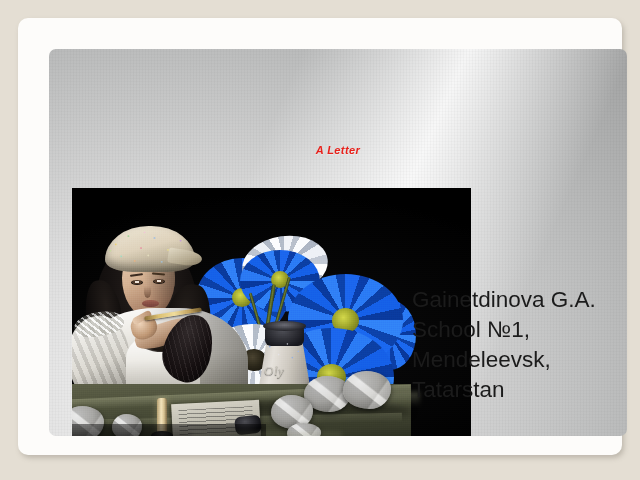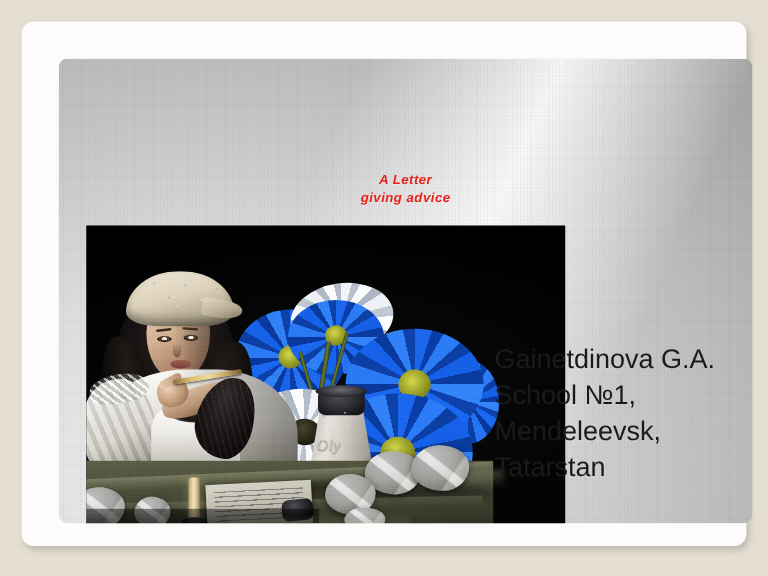--- a/index.html
+++ b/index.html
@@ -329,21 +329,20 @@
 <div id="root">
 
   <div class="page-bg"></div>
 
   <div class="slide-frame">
 
     <div class="slide-surface">
 
       <div class="title">
         <div>A Letter</div>
-        <div>giving advice</div>
       </div>
 
       <div class="photo">
 
         <div class="ph bg-vignette"></div>
 
         <div class="ph daisy blue f-blue-topleft">
           <div class="petals"></div>
           <div class="core"></div>
         </div>

